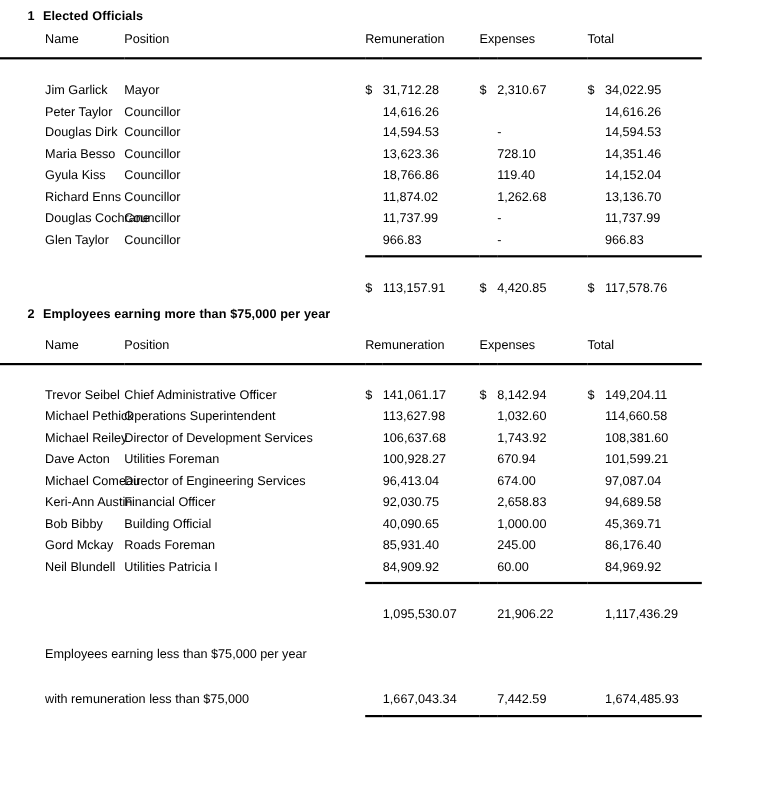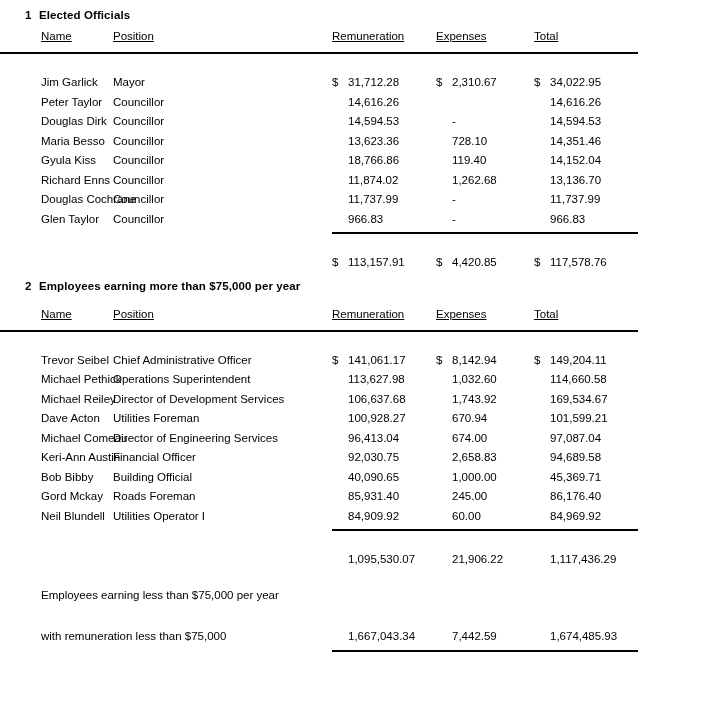--- a/index.html
+++ b/index.html
@@ -71,21 +71,21 @@
   .num-cell  { text-align: right; padding-right: 10px !important; }
   .cur-cell  { text-align: left; }
   .dash-cell { text-align: right; padding-right: 16px !important; }
 
   th.hd { font-weight: normal; }
   th.hd-name { padding-left: 41px !important; text-align: left; }
   th.hd-pos  { text-align: left; }
   th.hd-num  { text-align: center; }
   th.hd-rem  { text-align: center; }
 
-  tr.head-row th { height: 22px; text-decoration: underline; }
+  tr.head-row th { height: 22px; }
 
   
   tr.rule-full td {
     border-bottom: 2px solid #000;
     height: 0;
     font-size: 0;
     line-height: 0;
   }
   tr.rule-full td.norule { border-bottom: none; }
 
@@ -333,21 +333,21 @@
       </tr>
 
       <tr class="body-row">
         <td class="cell-name">Michael Reiley</td>
         <td>Director of Development Services</td>
         <td></td>
         <td class="num-cell">106,637.68</td>
         <td></td>
         <td class="num-cell">1,743.92</td>
         <td></td>
-        <td class="num-cell">169,534.67</td>
+        <td class="num-cell">108,381.60</td>
         <td></td>
       </tr>
 
 
       <tr class="body-row">
         <td class="cell-name">Dave Acton</td>
         <td>Utilities Foreman</td>
         <td></td>
         <td class="num-cell">100,928.27</td>
         <td></td>
@@ -400,21 +400,21 @@
         <td class="num-cell">85,931.40</td>
         <td></td>
         <td class="num-cell">245.00</td>
         <td></td>
         <td class="num-cell">86,176.40</td>
         <td></td>
       </tr>
 
       <tr class="body-row">
         <td class="cell-name">Neil Blundell</td>
-        <td>Utilities Operator I</td>
+        <td>Utilities Patricia I</td>
         <td></td>
         <td class="num-cell">84,909.92</td>
         <td></td>
         <td class="num-cell">60.00</td>
         <td></td>
         <td class="num-cell">84,969.92</td>
         <td></td>
       </tr>
 
 

